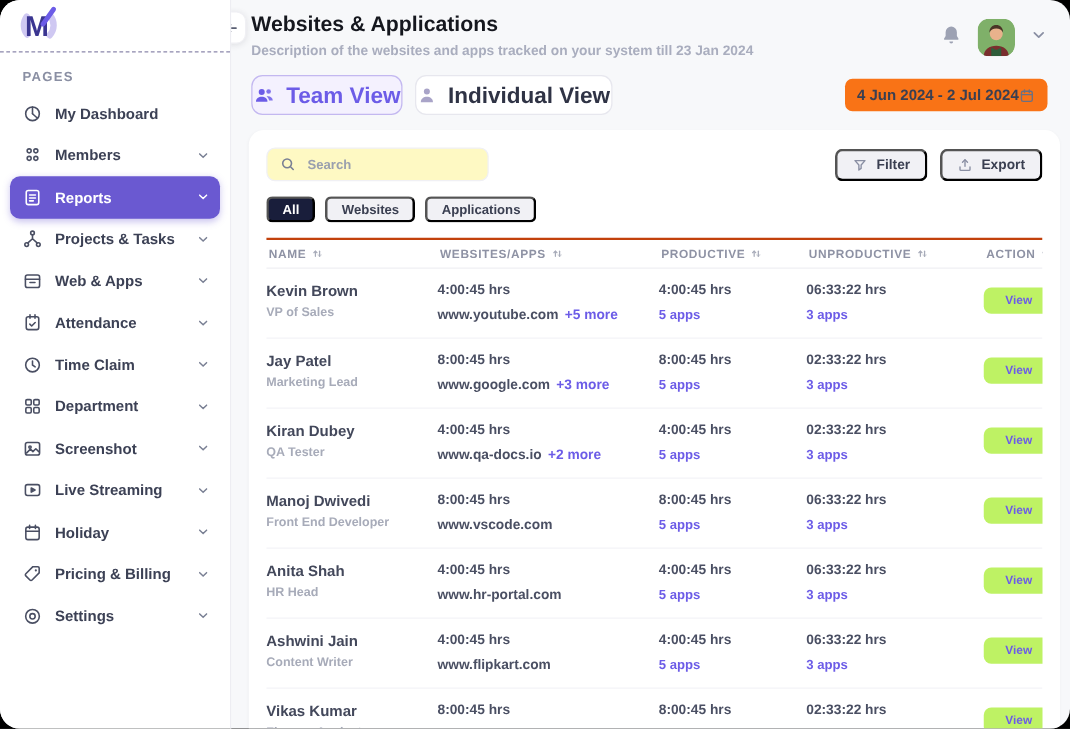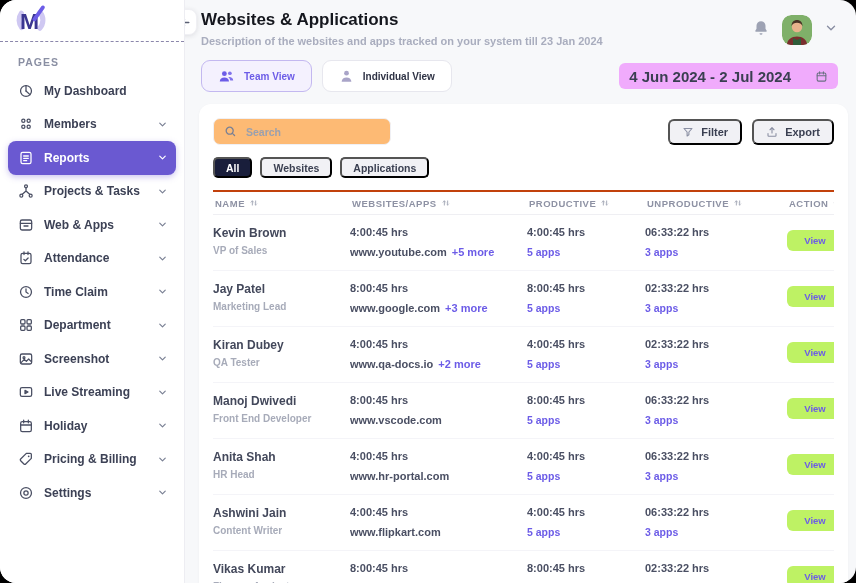--- a/index.html
+++ b/index.html
@@ -40,42 +40,42 @@
   .title-block { flex:1; }
   .page-title { font-size:17px; font-weight:700; color:#15171E; }
   .page-subtitle { font-size:11px; color:#A9ADBE; font-weight:600; margin-top:5px; }
   .topbar-right { display:flex; align-items:center; gap:12px; padding-top:3px; }
   .bell { color:#9DA2B3; cursor:pointer; }
   .avatar { width:30px; height:30px; border-radius:9px; overflow:hidden; cursor:pointer; }
   .avatar-chevron { color:#8A8FA3; cursor:pointer; }
   
   .toggle-row { display:flex; align-items:center; margin:13px 18px 0 16px; }
   .view-btn {
-    height:32px; display:flex; align-items:center; gap:9px; padding:0 16px; border-radius:9px;
-    font-size:10px; font-weight:700; cursor:pointer; background:#FFF; border:1px solid #E7E7EE; color:#2F3345;
+    height:32px; display:flex; align-items:center; gap:9px; padding:0 1px; border-radius:9px;
+    font-size:18px; font-weight:700; cursor:pointer; background:#FFF; border:1px solid #E7E7EE; color:#2F3345;
   }
   .view-btn + .view-btn { margin-left:10px; }
   .view-btn.active { background:#F4F1FE; border:1px solid #C3B8F0; color:#6C5CE7; }
   .view-btn .vb-icon { display:flex; }
   .view-btn.active .vb-icon { color:#6C5CE7; }
   .view-btn:not(.active) .vb-icon { color:#A9A4C8; }
   .date-chip {
-    margin-left:auto; height:26px; background:#f0abfc; border-radius:6px; display:flex; align-items:center;
-    gap:24px; padding:0 10px; font-size:15px; font-weight:700; color:#3A3F51; cursor:pointer;
+    margin-left:auto; height:26px; background:#f97316; border-radius:6px; display:flex; align-items:center;
+    gap:0; padding:0 10px; font-size:12px; font-weight:700; color:#3A3F51; cursor:pointer;
   }
   .date-chip .cal { color:#6B7083; display:flex; }
   
   .card {
     margin:12px 8px 0 14px; background:#FFF; border-radius:12px 12px 0 0; flex:1;
     padding:14px 14px 0; display:flex; flex-direction:column; overflow:hidden;
     box-shadow:0 1px 3px rgba(30,30,60,.04);
   }
   .card-toolbar { display:flex; align-items:center; }
   .search-box {
-    width:178px; height:27px; background:#fdba74; border:1px solid #F0F0F4; border-radius:7px;
+    width:178px; height:27px; background:#fef9c3; border:1px solid #F0F0F4; border-radius:7px;
     display:flex; align-items:center; padding:0 10px; gap:9px;
   }
   .search-box .s-icon { color:#7A8094; display:flex; }
   .search-box input { border:none; outline:none; background:transparent; font-size:10.5px; color:#3A3F51;
     font-family:"Liberation Sans", sans-serif; width:100%; font-weight:600; }
   .search-box input::placeholder { color:#9AA0AE; font-weight:600; }
   .toolbar-actions { margin-left:auto; display:flex; gap:10px; }
   .tool-btn {
     height:26px; background:#F1F1F5; border-radius:6px; display:flex; align-items:center; gap:7px;
     padding:0 12px; font-size:11px; font-weight:700; color:#3A3F51; cursor:pointer;

